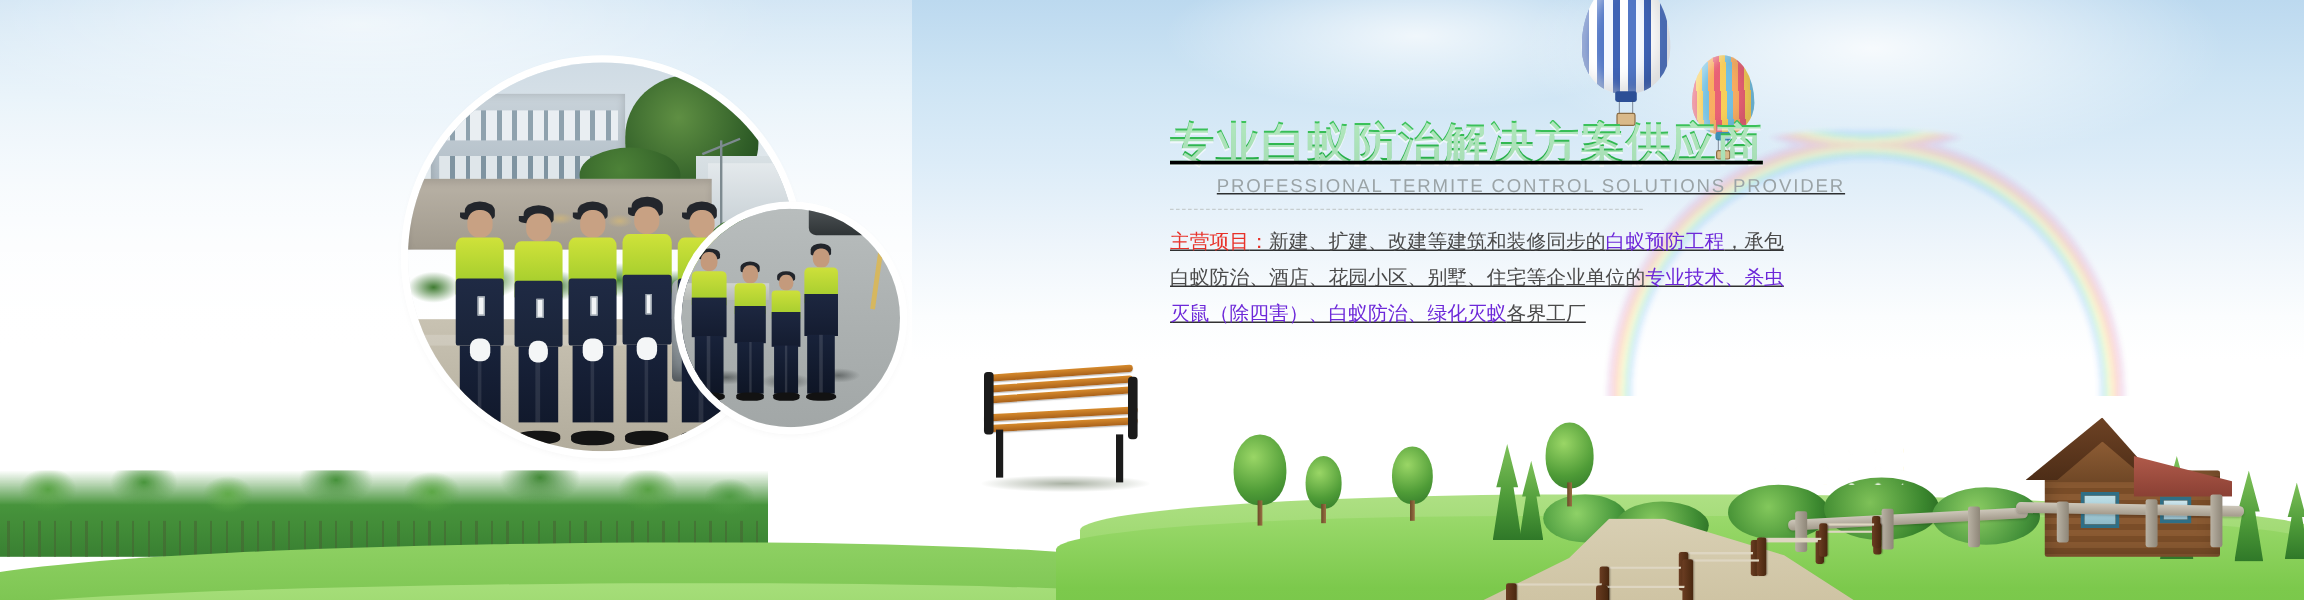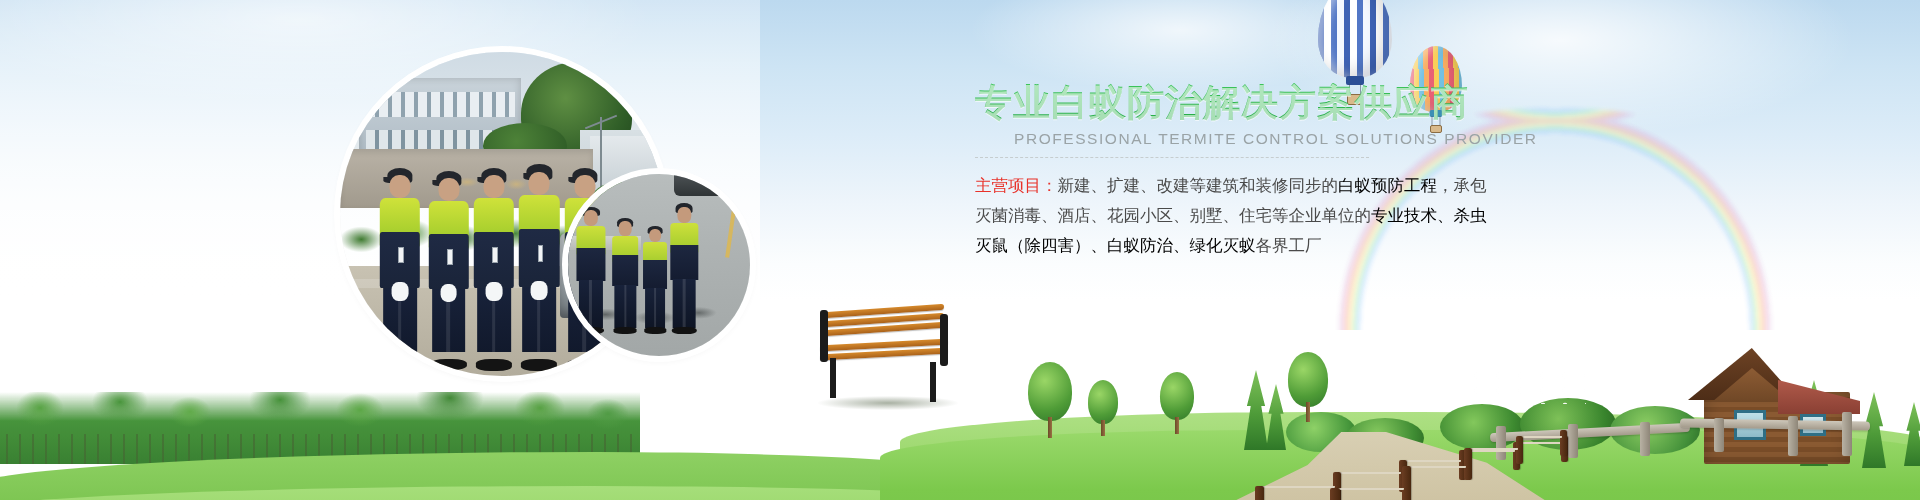--- a/index.html
+++ b/index.html
@@ -379,42 +379,42 @@
   .walker .torso { position:absolute; left:50%; transform:translateX(-50%); top:31%; width:94%; height:28%;
     background:linear-gradient(180deg,#1d2740,#141c30); }
   .walker .legs { position:absolute; left:50%; transform:translateX(-50%); top:58%; width:78%; height:40%;
     background:linear-gradient(180deg,#18223a,#0e1525); }
   .walker .legs::after { content:""; position:absolute; left:44%; top:0; width:10%; height:100%;
     background:rgba(255,255,255,.12); }
   .walker .shoes { position:absolute; left:50%; transform:translateX(-50%); bottom:-3%; width:84%; height:6%;
     background:#121212; border-radius:40%; }
 
   
-  .text-block { position:absolute; left:975px; top:83px; width:520px; }
+  .text-block { position:absolute; left:975px; top:100px; width:520px;text-decoration:underline; }
 
   .headline {
     font-size:37px; font-weight:bold; letter-spacing:1px; line-height:1.1;
     color:#2bb34b;
     background:linear-gradient(180deg,#3ec45c 0%, #21a944 100%);
     -webkit-background-clip:text; background-clip:text; -webkit-text-fill-color:transparent;
     text-shadow:0 1px 0 rgba(255,255,255,.6);
     white-space:nowrap;
   }
   .subhead {
     margin-top:6px; font-size:15.5px; letter-spacing:1.55px; color:#9aa3a6;
     white-space:nowrap;
     margin-left:39px;
   }
   .divider {
     margin-top:9px; width:394px; height:0;
     border-top:1px dashed #c6cdcf;
   }
   .desc { margin-top:12px; color:#4a4a4a; font-size:16.5px; line-height:30px; }
   .desc .label { color:#e8322a;text-align:center; }
-  .desc .hl { color:#000000; }
+  .desc .hl { color:#6d28d9; }
 
   .feature-bar {
     position:absolute; left:975px; top:312px; width:491px; height:43px;
     background:#1fae54;
     display:flex; align-items:center; justify-content:center;
   }
   .feature-bar span {
     color:#ffffff; font-size:18.5px; letter-spacing:.6px; white-space:nowrap;
   }
 </style>
@@ -678,21 +678,21 @@
   <div class="text-block">
     <div class="headline">专业白蚁防治解决方案供应商</div>
     <div class="subhead">PROFESSIONAL TERMITE CONTROL SOLUTIONS PROVIDER</div>
     <div class="divider"></div>
 
     <div class="desc">
       <div>
         <span class="label">主营项目</span><span class="label">：</span><span>新建、扩建、改建等建筑和装修同步的</span><span class="hl">白蚁预防工程</span><span>，承包</span>
       </div>
       <div>
-        <span>灭菌消毒、酒店、花园小区、别墅、住宅等企业单位的</span><span class="hl">专业技术、杀虫</span>
+        <span>白蚁防治、酒店、花园小区、别墅、住宅等企业单位的</span><span class="hl">专业技术、杀虫</span>
       </div>
       <div>
         <span class="hl">灭鼠（除四害）、白蚁防治、绿化灭蚁</span><span>各界工厂</span>
       </div>
     </div>
   </div>
 
 
 </div>
 

